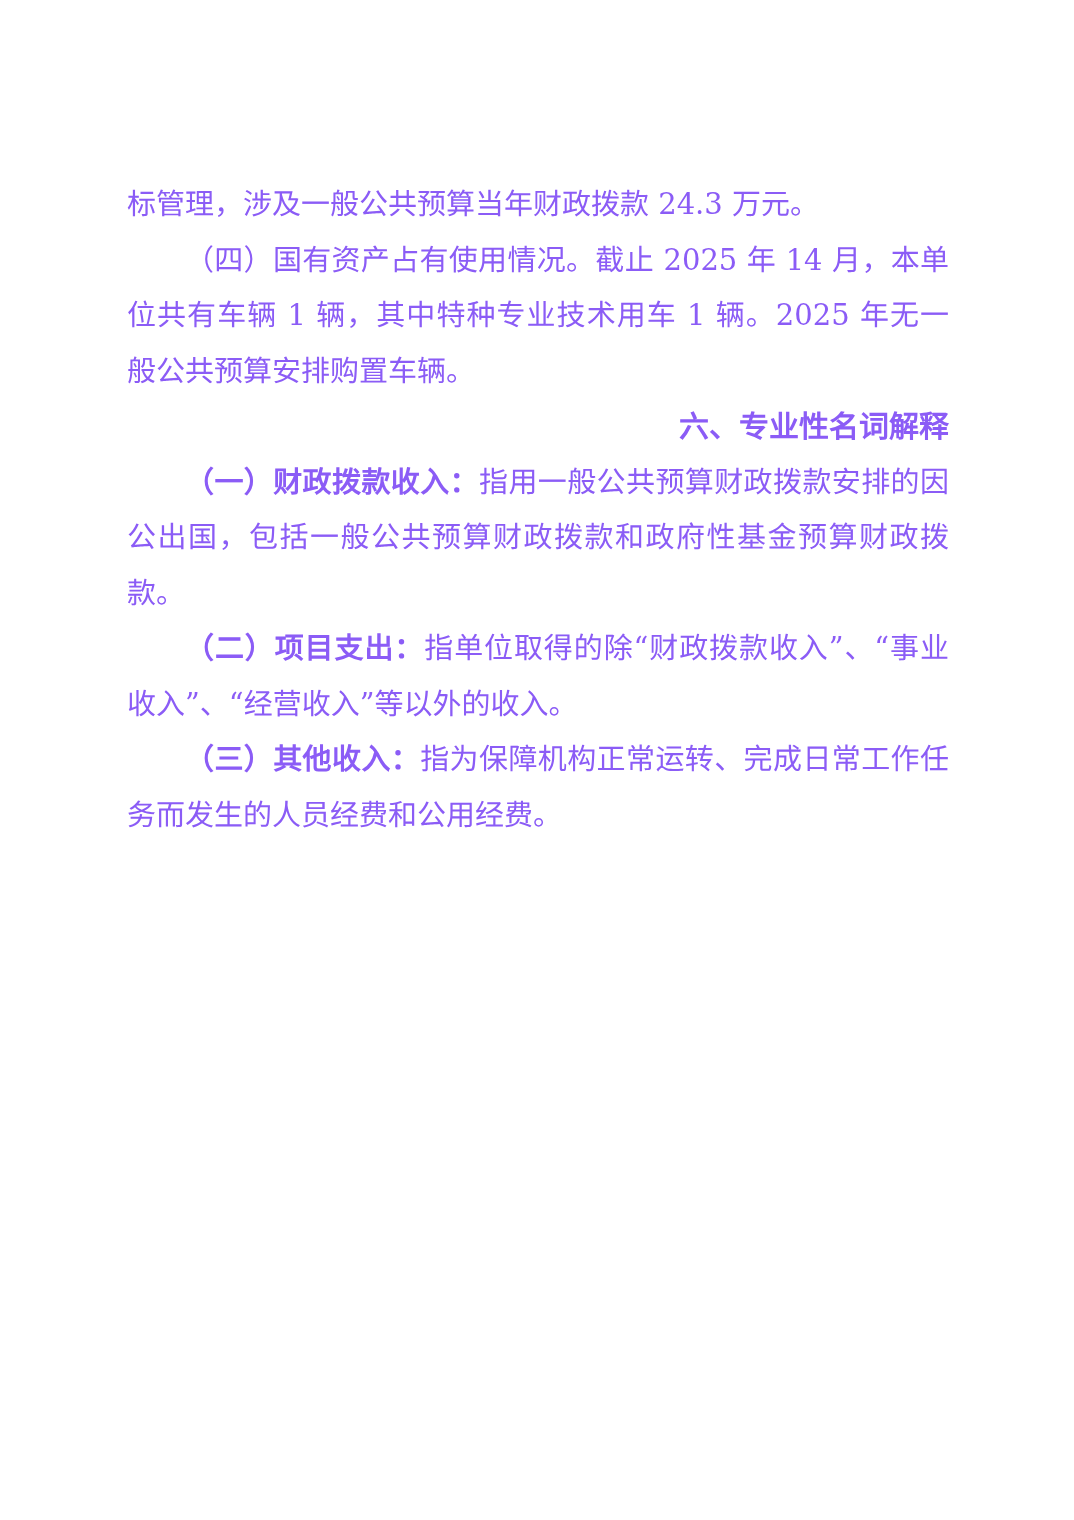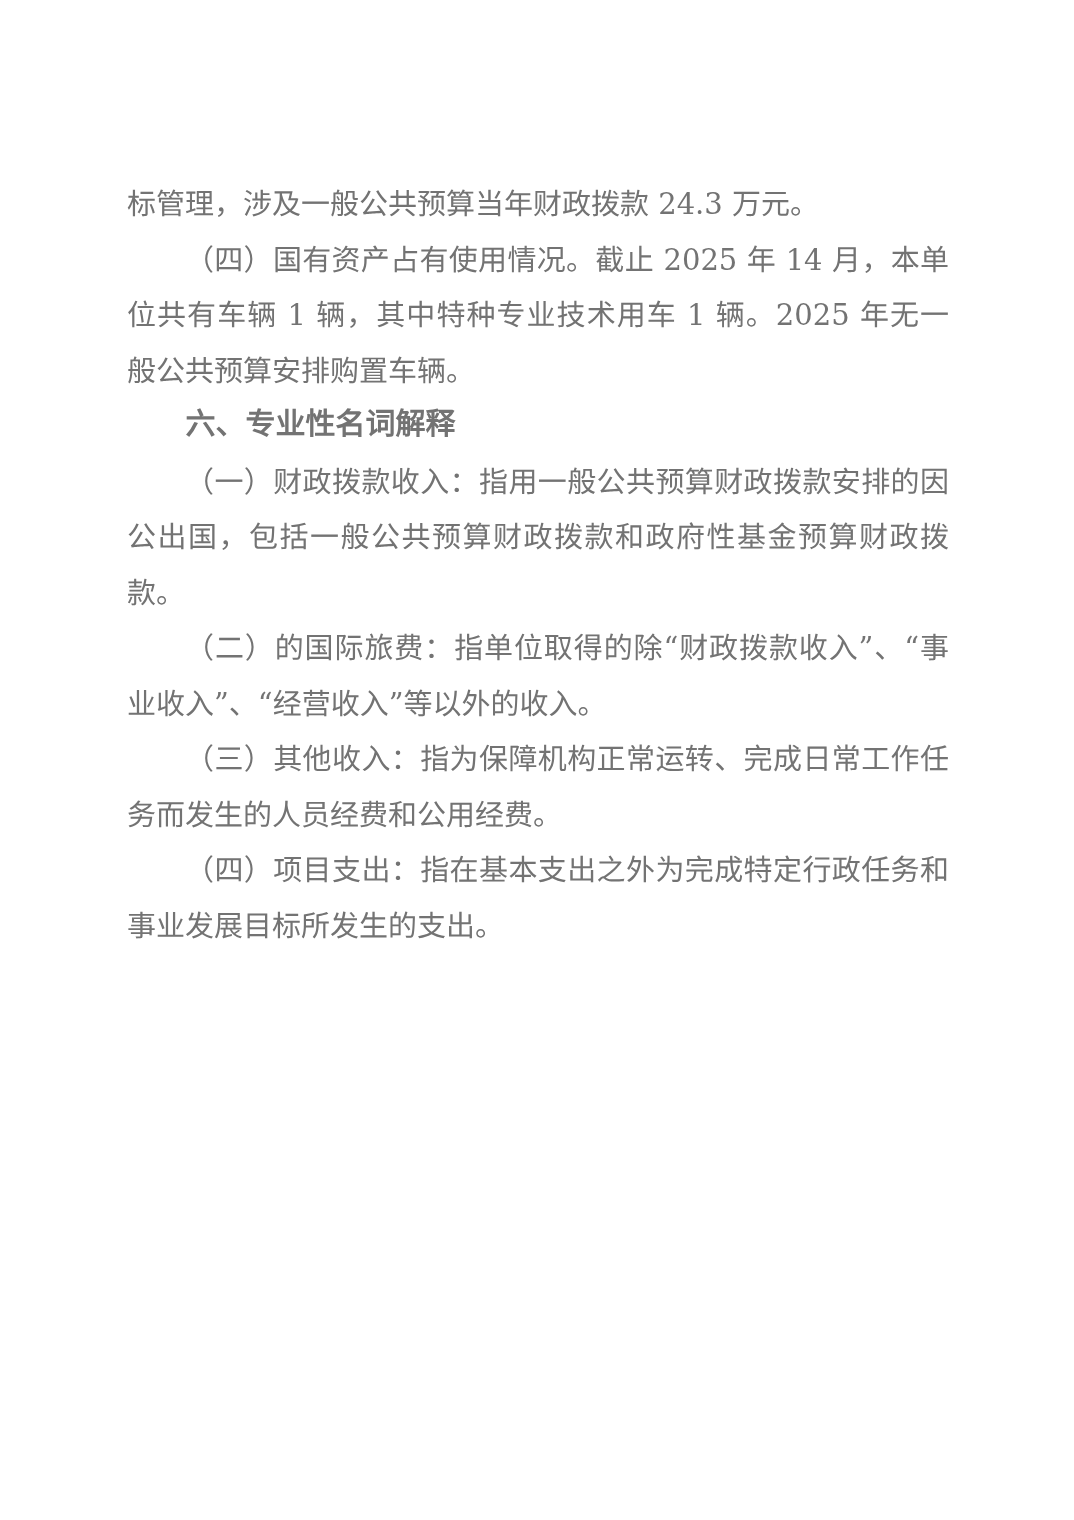--- a/index.html
+++ b/index.html
@@ -8,60 +8,59 @@
     background: #ffffff;
   }
   .page {
     position: relative;
     width: 1074px;
     height: 1520px;
     margin: 0 auto;
     background: #ffffff;
     box-sizing: border-box;
     padding: 177px 125px 0 127px;
-    color: #737373;
+    color: #8b5cf6;
     font-family: "DejaVu Serif", "Liberation Serif", serif;
     font-size: 29px;
     line-height: 55.5px;
     overflow: hidden;
   }
   .page p {
     margin: 0;
     padding: 0;
     text-align: justify;
     text-justify: inter-ideograph;
     word-break: break-all;
   }
   .page p.indent {
     text-indent: 2em;
   }
   .page p.heading {
-    font-family: Liberation Mono, monospace;
+    font-family: Liberation Sans, sans-serif;
     font-weight: bold;
     font-size: 30px;
     text-indent: 1.95em;
-    text-align: left;
+    text-align: right;
   }
   .lead {
-    font-weight: normal;
+    font-weight: bold;
   }
 </style>
 </head>
 <body>
 
 <div class="page">
 
   <p class="para">标管理，涉及一般公共预算当年财政拨款 24.3 万元。</p>
 
   <p class="para indent">（四）国有资产占有使用情况。截止 2025 年 14 月，本单位共有车辆 1 辆，其中特种专业技术用车 1 辆。2025 年无一般公共预算安排购置车辆。</p>
 
   <p class="heading">六、专业性名词解释</p>
 
   <p class="para indent"><span class="lead">（一）财政拨款收入：</span><span>指用一般公共预算财政拨款安排的因公出国，包括一般公共预算财政拨款和政府性基金预算财政拨款。</span></p>
 
-  <p class="para indent"><span class="lead">（二）的国际旅费：</span><span>指单位取得的除“财政拨款收入”、“事业收入”、“经营收入”等以外的收入。</span></p>
+  <p class="para indent"><span class="lead">（二）项目支出：</span><span>指单位取得的除“财政拨款收入”、“事业收入”、“经营收入”等以外的收入。</span></p>
 
   <p class="para indent"><span class="lead">（三）其他收入：</span><span>指为保障机构正常运转、完成日常工作任务而发生的人员经费和公用经费。</span></p>
 
-  <p class="para indent"><span class="lead">（四）项目支出：</span><span>指在基本支出之外为完成特定行政任务和事业发展目标所发生的支出。</span></p>
 
 
 </div>
 
 </body></html>

